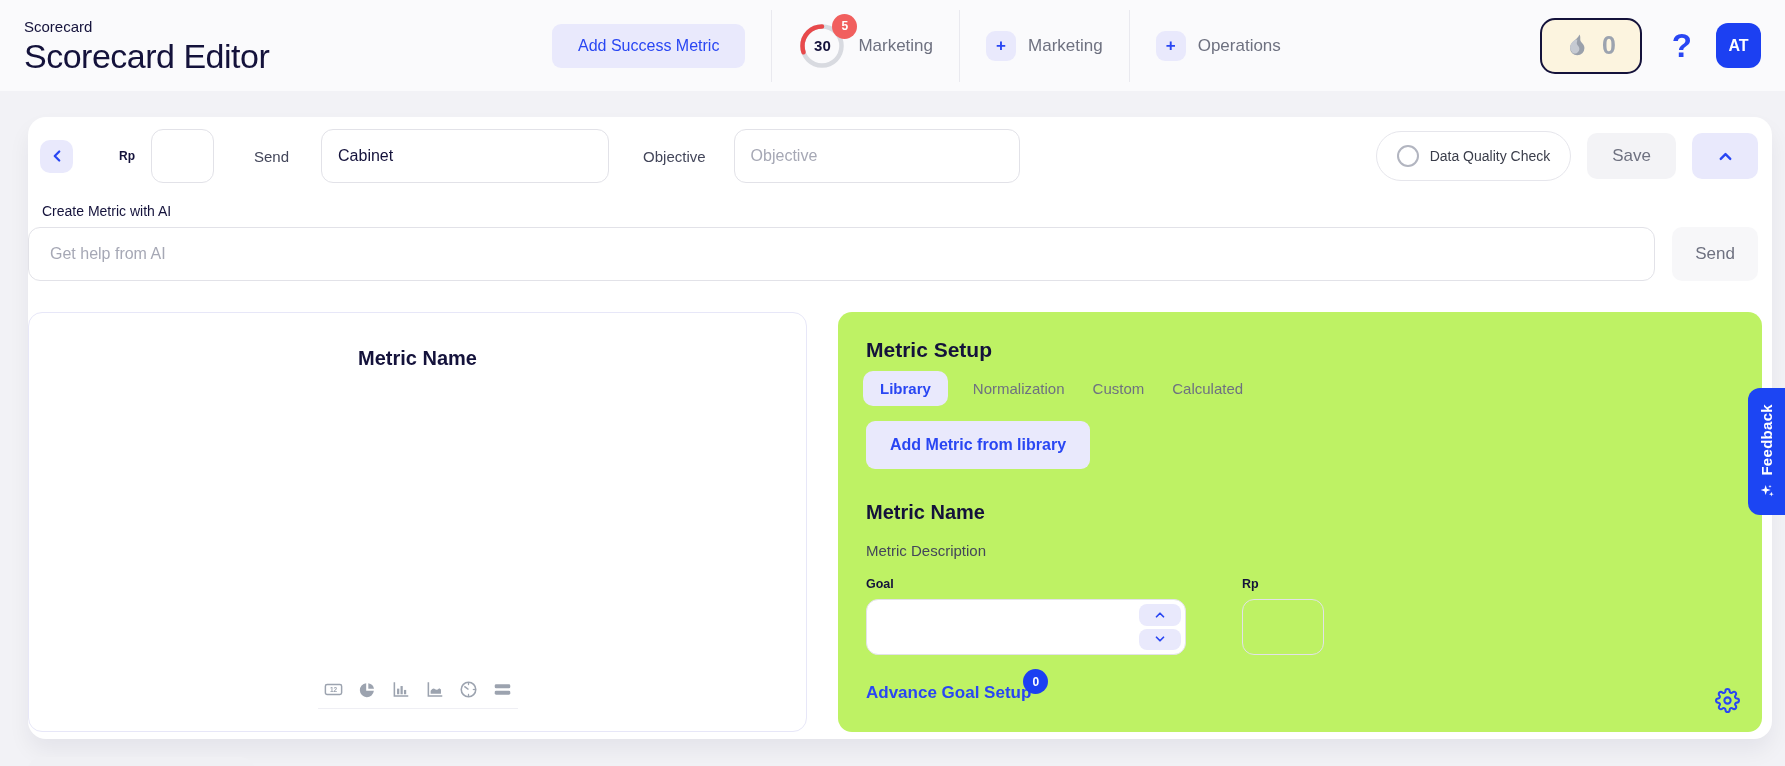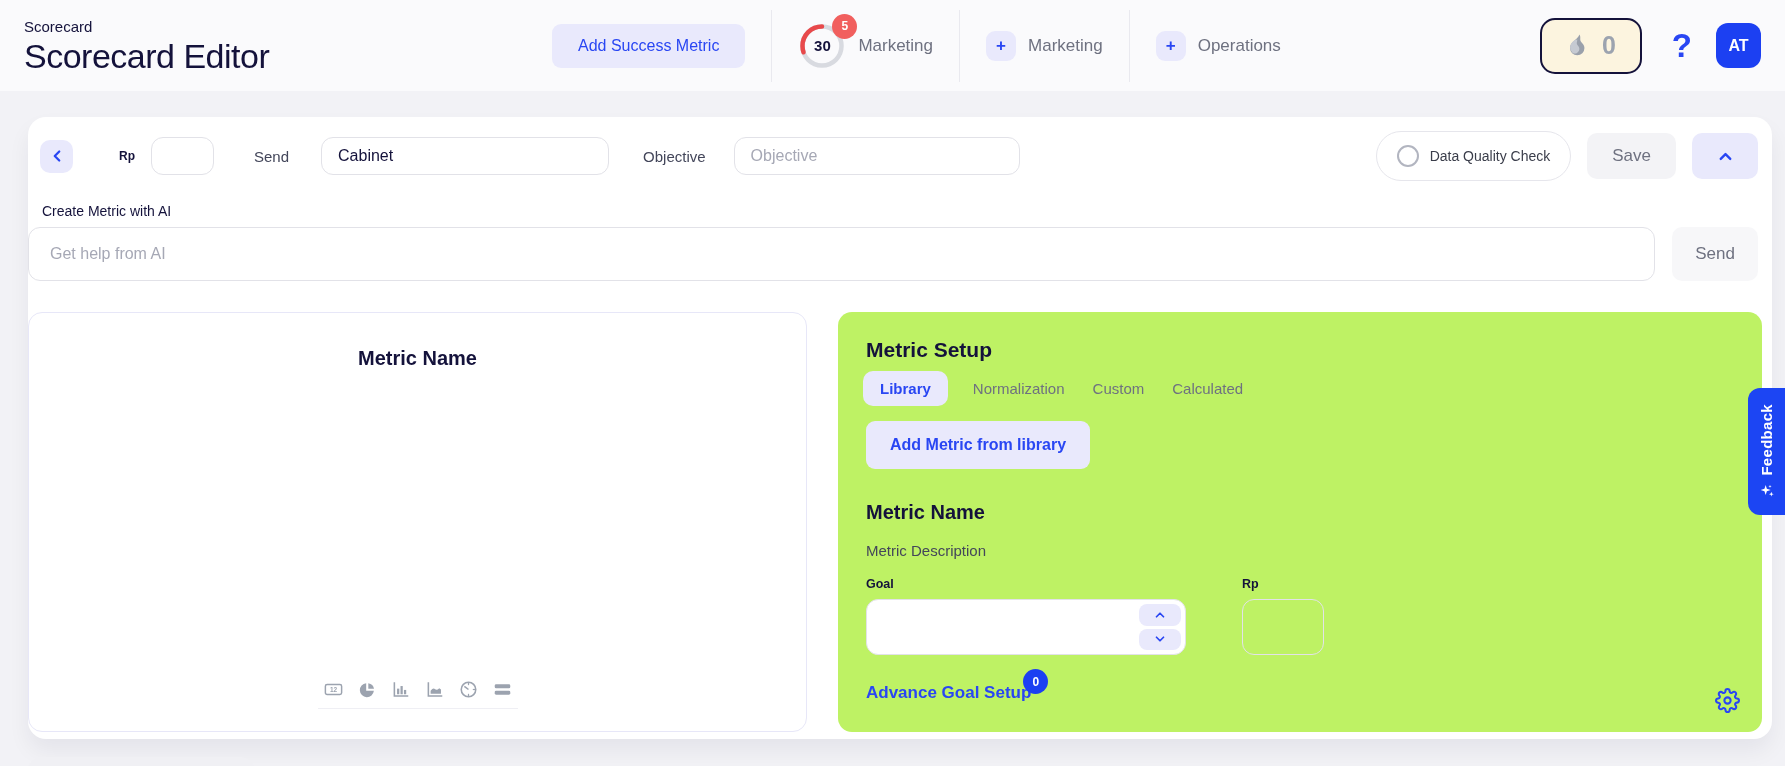--- a/index.html
+++ b/index.html
@@ -29,21 +29,21 @@
 
   
   .main-card { position:absolute; left:28px; top:117px; width:1744px; height:622px; background:#FFFFFF; border-radius:18px; box-shadow:0 12px 22px rgba(23,21,57,0.06); }
 
   
   .toolbar { display:flex; align-items:center; padding:14px 14px 0 12px; height:64px; }
   .icon-btn { display:flex; align-items:center; justify-content:center; cursor:pointer; }
   .back-btn { width:33px; height:33px; border-radius:10px; }
   .small-label { font-size:12px; font-weight:700; color:#14123B; }
   .tb-rp-label { margin-left:46px; }
-  .tb-input { height:38px; border:1px solid #E2E2E8; border-radius:12px; background:#fff; font-family:inherit; font-size:16px; color:#14123B; padding:0 16px; outline:none; }
+  .tb-input { height:54px; border:1px solid #E2E2E8; border-radius:12px; background:#fff; font-family:inherit; font-size:16px; color:#14123B; padding:0 16px; outline:none; }
   .tb-input::placeholder { color:#A6A8B5; }
   .rp-input { width:63px; margin-left:16px; padding:0 10px; }
   .field-label { font-size:15px; color:#43465A; }
   .tb-view-label { margin-left:40px; }
   .view-input { width:288px; margin-left:32px; font-weight:500; }
   .tb-obj-label { margin-left:34px; }
   .objective-input { width:286px; margin-left:28px; }
   .dq-pill { display:flex; align-items:center; gap:11px; height:50px; padding:0 20px; background:#fff; border:1px solid #E6E6EC; border-radius:25px; cursor:pointer; }
   .dq-circle { width:22px; height:22px; border-radius:50%; border:2px solid #B2B5C0; background:#fff; }
   .dq-label { font-size:14px; color:#3A3D4A; }

